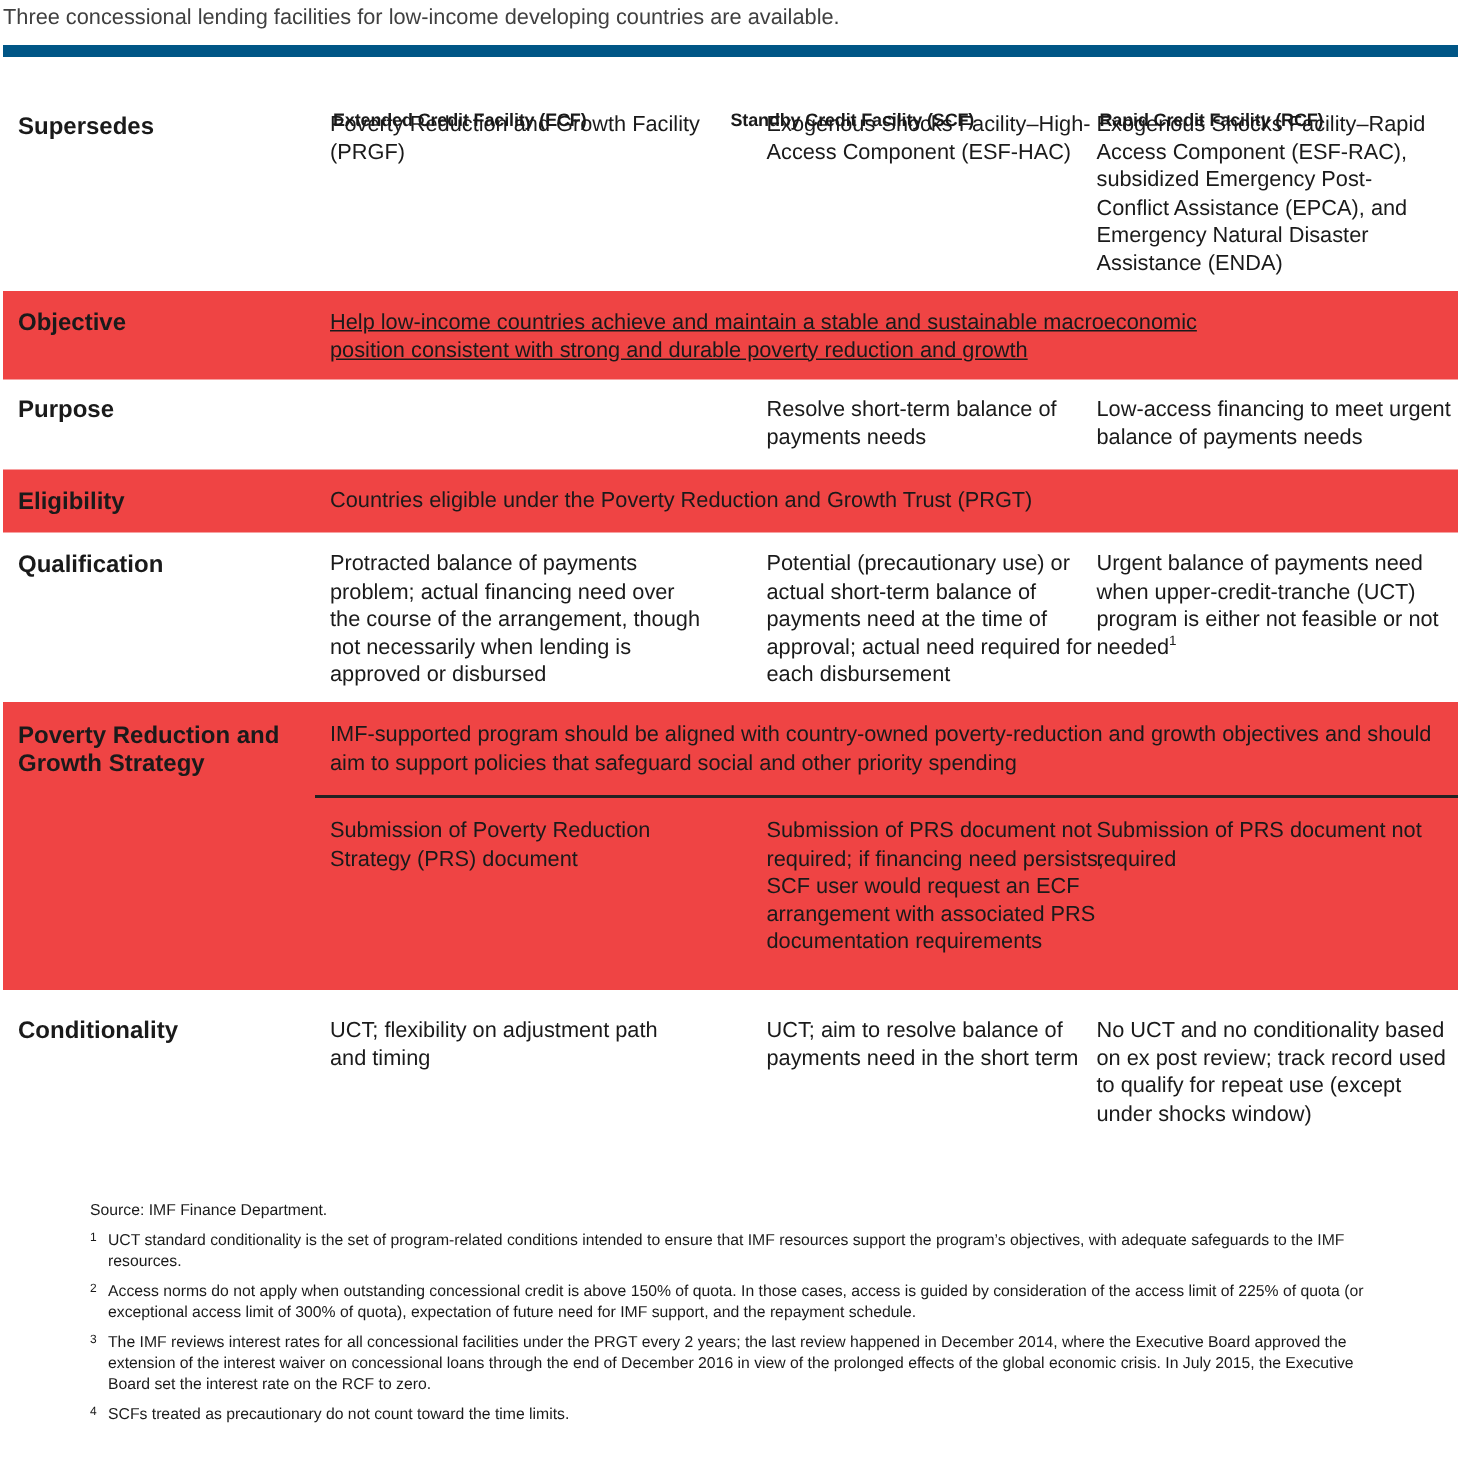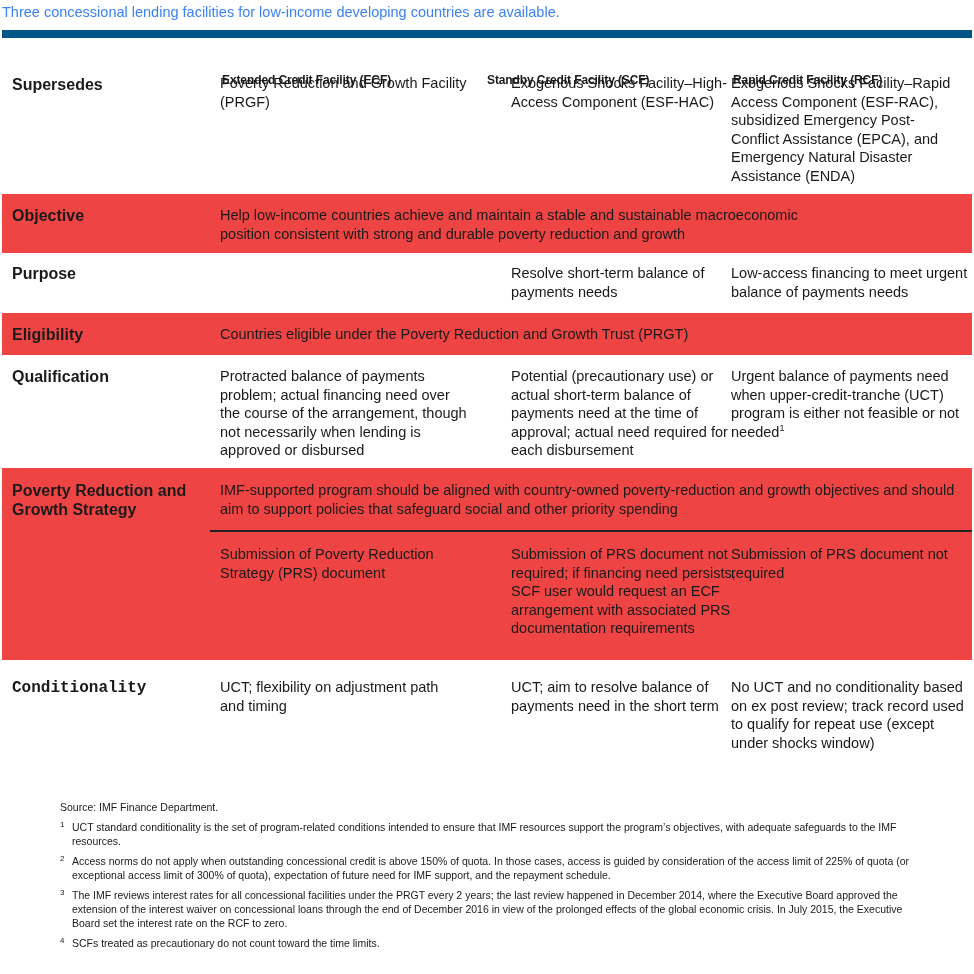--- a/index.html
+++ b/index.html
@@ -2,21 +2,21 @@
 <html><head>
 <meta charset="utf-8">
 <style>
   html, body { margin: 0; padding: 0; background: #ffffff; }
   body {
     width: 974px; height: 974px; position: relative; overflow: hidden;
     font-family: "Liberation Sans", sans-serif; color: #1a1a1a;
   }
   .intro {
     position: absolute; left: 2px; top: 3px;
-    font-size: 14.5px; line-height: 18px; color: #3b82f6;
+    font-size: 14.5px; line-height: 18px; color: #404040;
   }
   .topbar {
     position: absolute; left: 2px; top: 30px; width: 970px; height: 8px;
     background: #005686;
   }
   .table { position: absolute; left: 2px; top: 38px; width: 970px; }
   .row { position: relative; width: 970px; }
   .row.shaded { background: #ef4444; }
   .cell { position: absolute; font-size: 14.5px; line-height: 18.5px; }
   .label { left: 10px; font-weight: bold; font-size: 16px; }
@@ -53,21 +53,21 @@
 
   <div class="row" style="height:120px;">
     <div class="cell label" style="top:2px;">Supersedes</div>
     <div class="cell c1" style="top:0;">Poverty Reduction and Growth Facility (PRGF)</div>
     <div class="cell c2" style="top:0;">Exogenous Shocks Facility–High-Access Component (ESF-HAC)</div>
     <div class="cell c3" style="top:0;width:232px;">Exogenous Shocks Facility–Rapid Access Component (ESF-RAC), subsidized Emergency Post-Conflict Assistance (EPCA), and Emergency Natural Disaster Assistance (ENDA)</div>
   </div>
 
   <div class="row shaded" style="height:59px;">
     <div class="cell label" style="top:13px;">Objective</div>
-    <div class="cell span" style="top:12px;width:620px;">Help low-income countries achieve and maintain a stable and sustainable macroeconomic position consistent with strong and durable poverty reduction and growth</div>
+    <div class="cell span" style="top:12px;width:620px;text-decoration:underline;">Help low-income countries achieve and maintain a stable and sustainable macroeconomic position consistent with strong and durable poverty reduction and growth</div>
   </div>
 
   <div class="row" style="height:60px;">
     <div class="cell label" style="top:12px;">Purpose</div>
     <div class="cell c2" style="top:11px;width:220px;">Resolve short-term balance of payments needs</div>
     <div class="cell c3" style="top:11px;">Low-access financing to meet urgent balance of payments needs</div>
   </div>
 
   <div class="row shaded" style="height:42px;">
     <div class="cell label" style="top:13px;">Eligibility</div>
@@ -86,21 +86,21 @@
   <div class="row shaded" style="height:192px;">
     <div class="cell label" style="top:14px;width:180px;">Poverty Reduction and Growth Strategy</div>
     <div class="cell span" style="top:13px;">IMF-supported program should be aligned with country-owned poverty-reduction and growth objectives and should aim to support policies that safeguard social and other priority spending</div>
     <div class="divider" style="top:62px;"></div>
     <div class="cell c1" style="top:77px;width:235px;">Submission of Poverty Reduction Strategy (PRS) document</div>
     <div class="cell c2" style="top:77px;width:230px;">Submission of PRS document not required; if financing need persists, SCF user would request an ECF arrangement with associated PRS documentation requirements</div>
     <div class="cell c3" style="top:77px;">Submission of PRS document not required</div>
   </div>
 
   <div class="row" style="height:100px;">
-    <div class="cell label" style="top:19px;font-family:Liberation Mono, monospace;">Conditionality</div>
+    <div class="cell label" style="top:19px;">Conditionality</div>
     <div class="cell c1" style="top:18px;width:245px;">UCT; flexibility on adjustment path and timing</div>
     <div class="cell c2" style="top:18px;width:235px;">UCT; aim to resolve balance of payments need in the short term</div>
     <div class="cell c3" style="top:18px;">No UCT and no conditionality based on ex post review; track record used to qualify for repeat use (except under shocks window)</div>
   </div>
 </div>
 
 <div class="notes">
   <div class="src">Source: IMF Finance Department.</div>
   <div class="note">
     <span class="num">1</span>

